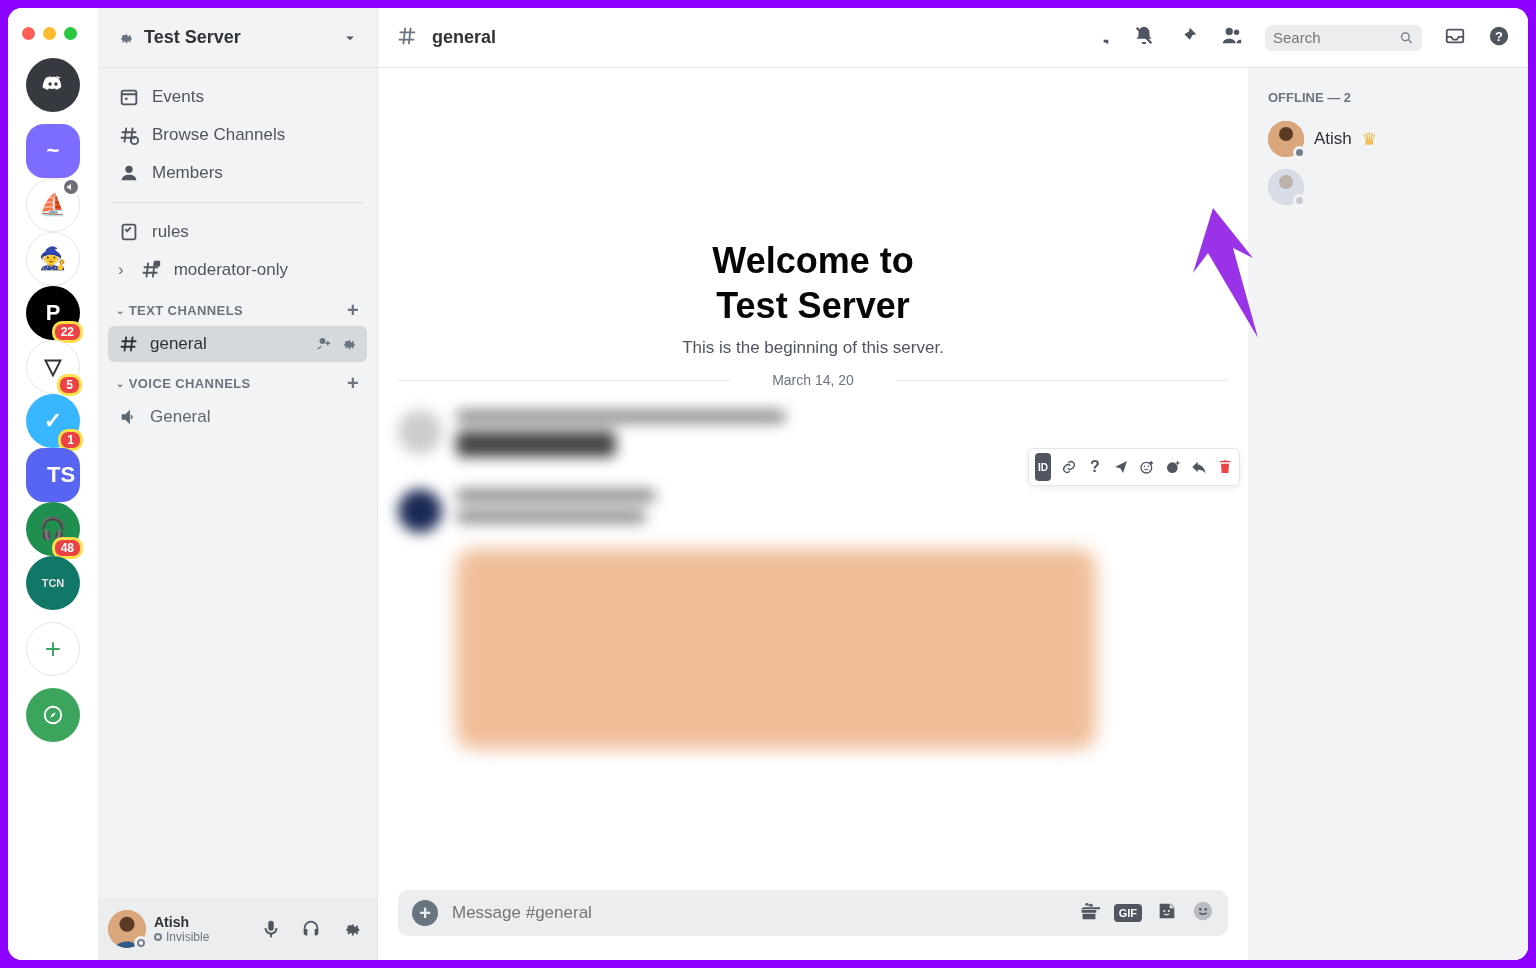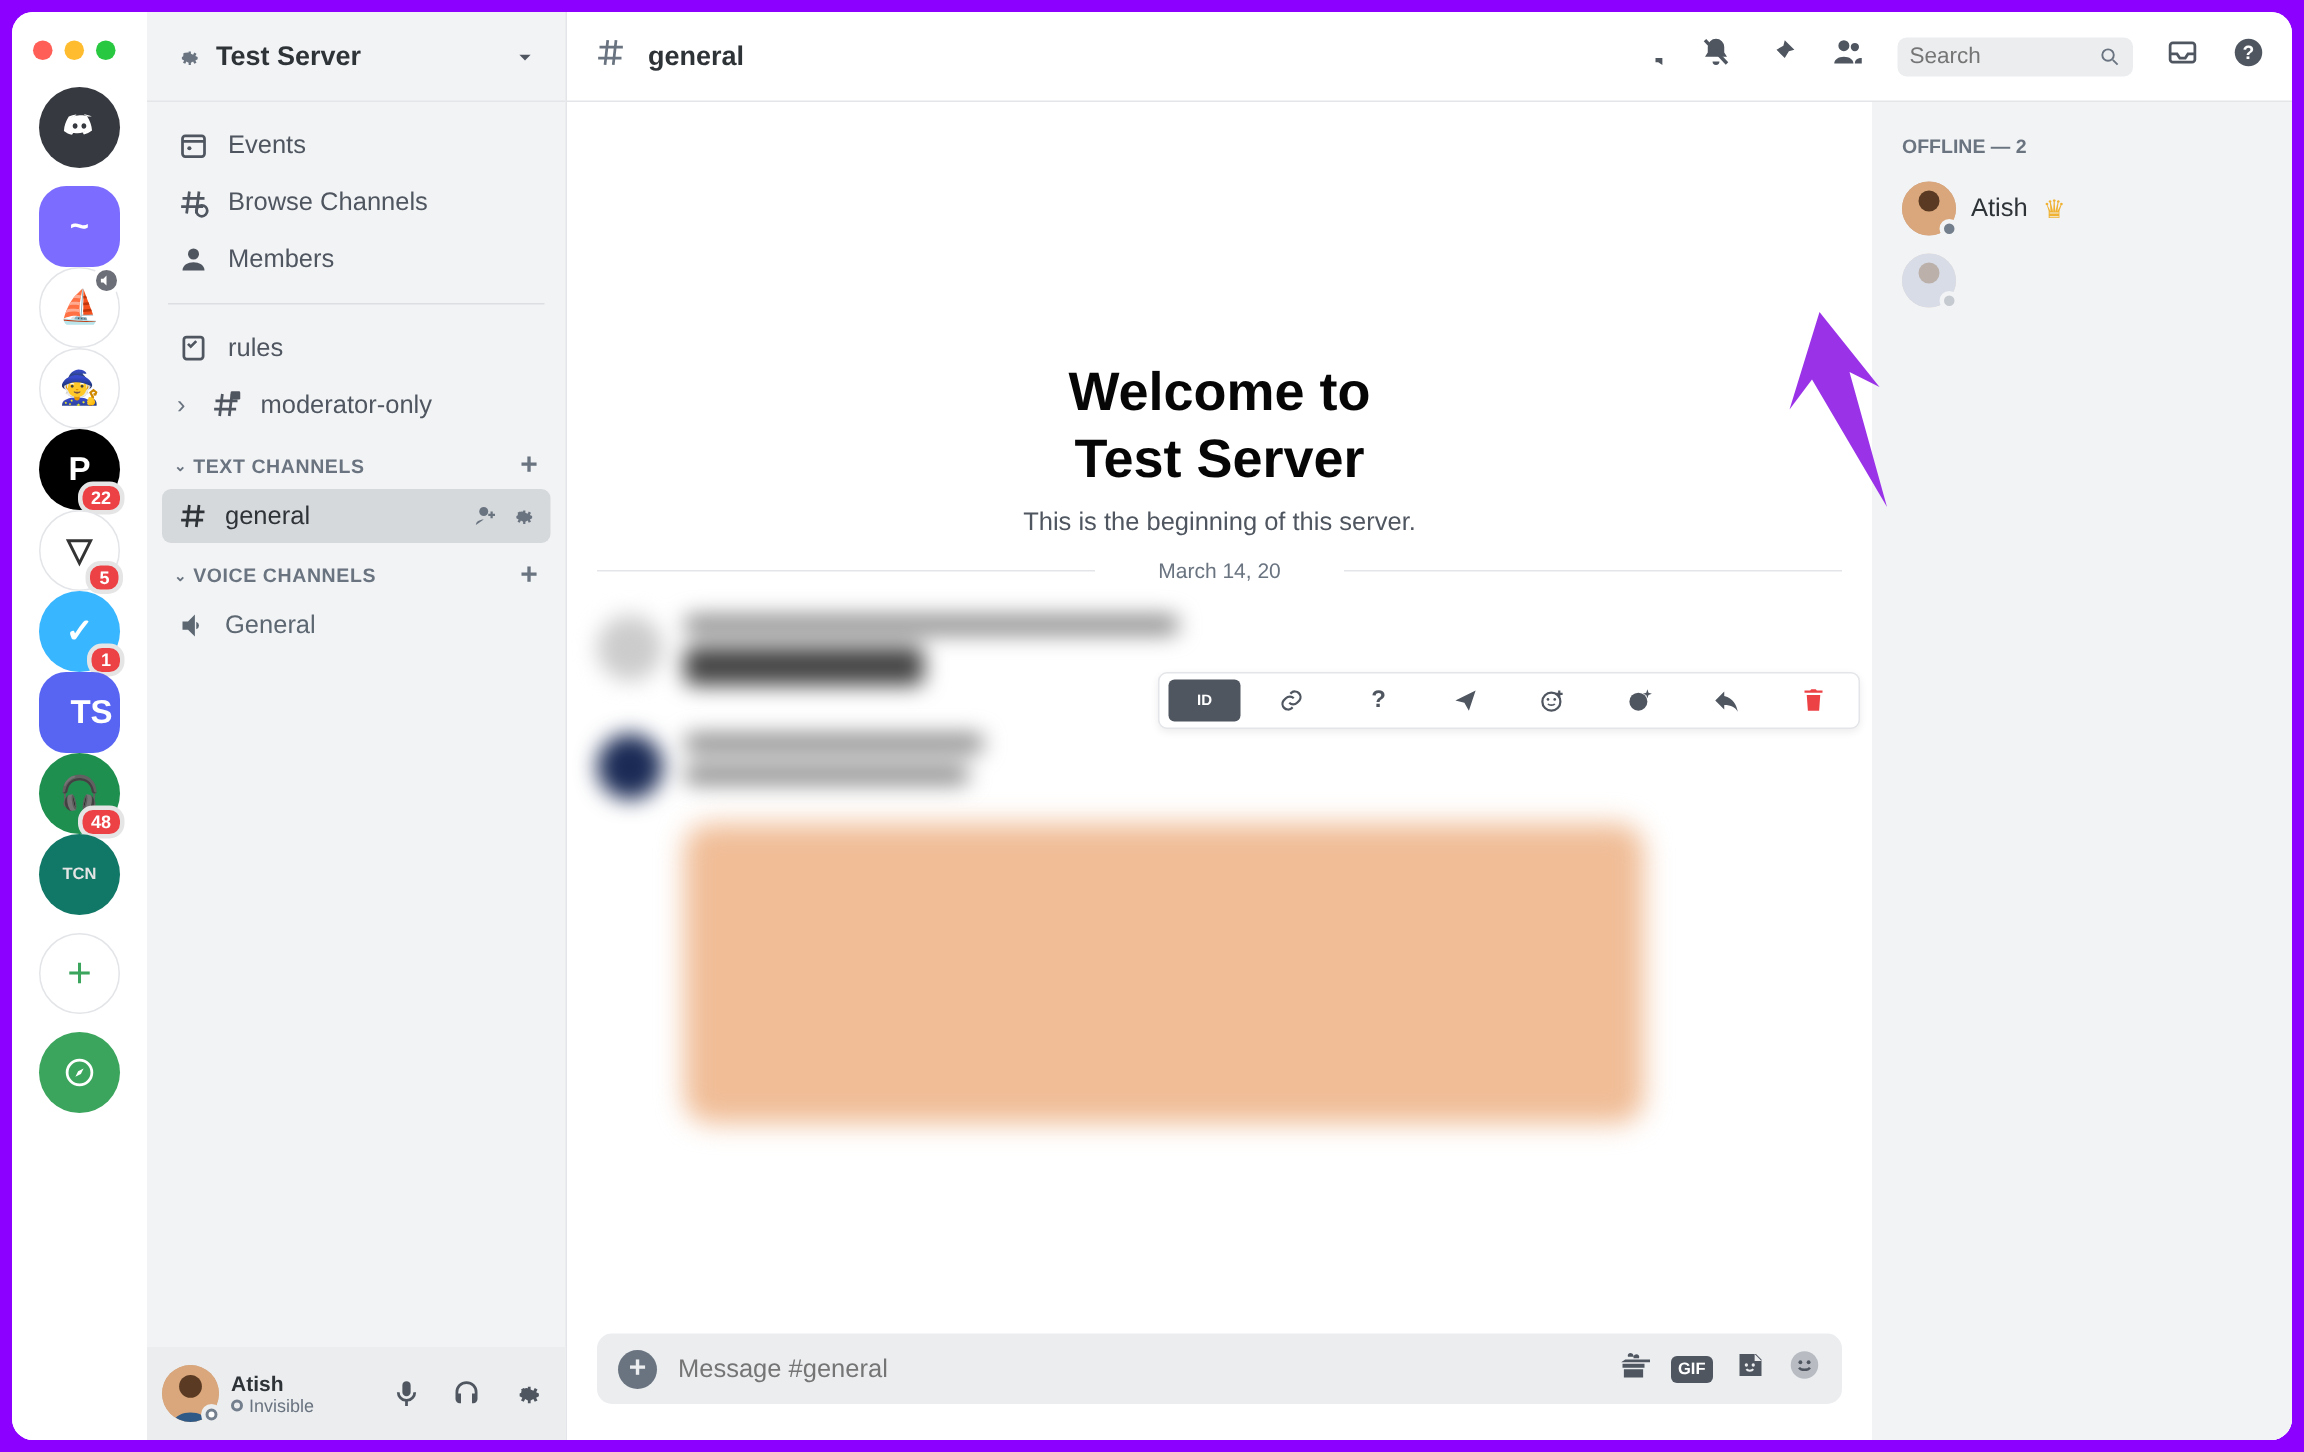--- a/index.html
+++ b/index.html
@@ -13,21 +13,21 @@
 .tbtn.y { background: #febc2e; }
 .tbtn.g { background: #28c840; }
 
 
 .content { display: flex; flex: 1; min-height: 0; }
 
 
 .server-list { width: 90px; background: #fff; display: flex; flex-direction: column; align-items: center; padding-top: 50px; gap: 12px; }
 .server-pill { width: 54px; height: 54px; border-radius: 50%; display: flex; align-items: center; justify-content: center; font-weight: 700; color: #fff; cursor: pointer; position: relative; }
 .server-pill.selected { border-radius: 18px; }
-.badge-count { position: absolute; bottom: -3px; right: -3px; background: #ed4245; color: #fff; font-size: 12px; font-weight: 700; padding: 1px 6px; border-radius: 10px; border: 3px solid #e5e5e5; min-width: 14px; text-align: center; }
+.badge-count { position: absolute; bottom: -3px; right: -3px; background: #ed4245; color: #fff; font-size: 12px; font-weight: 700; padding: 1px 6px; border-radius: 10px; border: 3px solid #fde047; min-width: 14px; text-align: center; }
 .voice-dot { position: absolute; top: -2px; right: -2px; background: #6d6f78; color: #fff; width: 20px; height: 20px; border-radius: 50%; border: 3px solid #fff; display:flex; align-items:center; justify-content:center; }
 
 
 .channel-sidebar { width: 280px; background: #f2f3f5; display: flex; flex-direction: column; border-right: 1px solid #e3e5e8; }
 .server-header { height: 60px; display: flex; align-items: center; justify-content: space-between; padding: 0 18px; font-weight: 700; font-size: 18px; color: #2e3338; cursor: pointer; border-bottom: 1px solid #e3e5e8; }
 .server-header .left { display: flex; align-items: center; gap: 10px; }
 .channel-scroll { flex: 1; overflow-y: auto; padding: 10px 10px; }
 .side-link { display: flex; align-items: center; gap: 12px; padding: 8px 10px; color: #4f5660; border-radius: 6px; cursor: pointer; font-size: 17px; }
 .divider { height: 1px; background: #dcdee1; margin: 10px 4px; }
 .category-row { display: flex; align-items: center; justify-content: space-between; padding: 10px 8px 4px; font-size: 13px; font-weight: 700; color: #6a7480; letter-spacing: .4px; cursor: pointer; }
@@ -62,21 +62,21 @@
 .welcome { text-align: center; margin-top: 170px; }
 .welcome h1 { font-size: 36px; font-weight: 800; color: #060607; line-height: 1.25; }
 .welcome p { color: #4f5660; font-size: 17px; margin-top: 10px; }
 .date-div { text-align:center; color:#6a7480; font-size:14px; margin:14px 0; position:relative; }
 .date-div::before, .date-div::after { content:""; position:absolute; top:50%; width:40%; height:1px; background:#e3e5e8; }
 .date-div::before { left:0; }
 .date-div::after { right:0; }
 
 
 .msg-actions { position:absolute; top:380px; right:8px; background:#fff; border:1px solid #e3e5e8; border-radius:6px; padding:4px 6px; display:flex; gap:10px; box-shadow:0 2px 6px rgba(0,0,0,.08); align-items:center; z-index:5;}
-.msg-actions .ma-btn { width:48px; height:28px; display:flex; align-items:center; justify-content:center; color:#4f5660; cursor:pointer; border-radius:4px; }
+.msg-actions .ma-btn { width:16px; height:28px; display:flex; align-items:center; justify-content:center; color:#4f5660; cursor:pointer; border-radius:4px; }
 .msg-actions .ma-btn.id { background:#4f5660; color:#fff; font-size:10px; font-weight:700; border-radius:4px; }
 .msg-actions .ma-btn.danger { color:#ed4245; }
 
 
 .blur-msg { filter: blur(7px); margin: 8px 0; display:flex; gap:14px; padding:8px 0; }
 .blur-avatar { width:44px; height:44px; border-radius:50%; background:#888; flex-shrink:0; }
 .blur-lines { flex:1; }
 .blur-line { height:13px; background:#888; border-radius:6px; margin-bottom:8px; }
 .blur-embed { width:640px; height:200px; background:#f0bd97; border-radius:18px; margin-left:58px; filter:blur(9px); }
 

